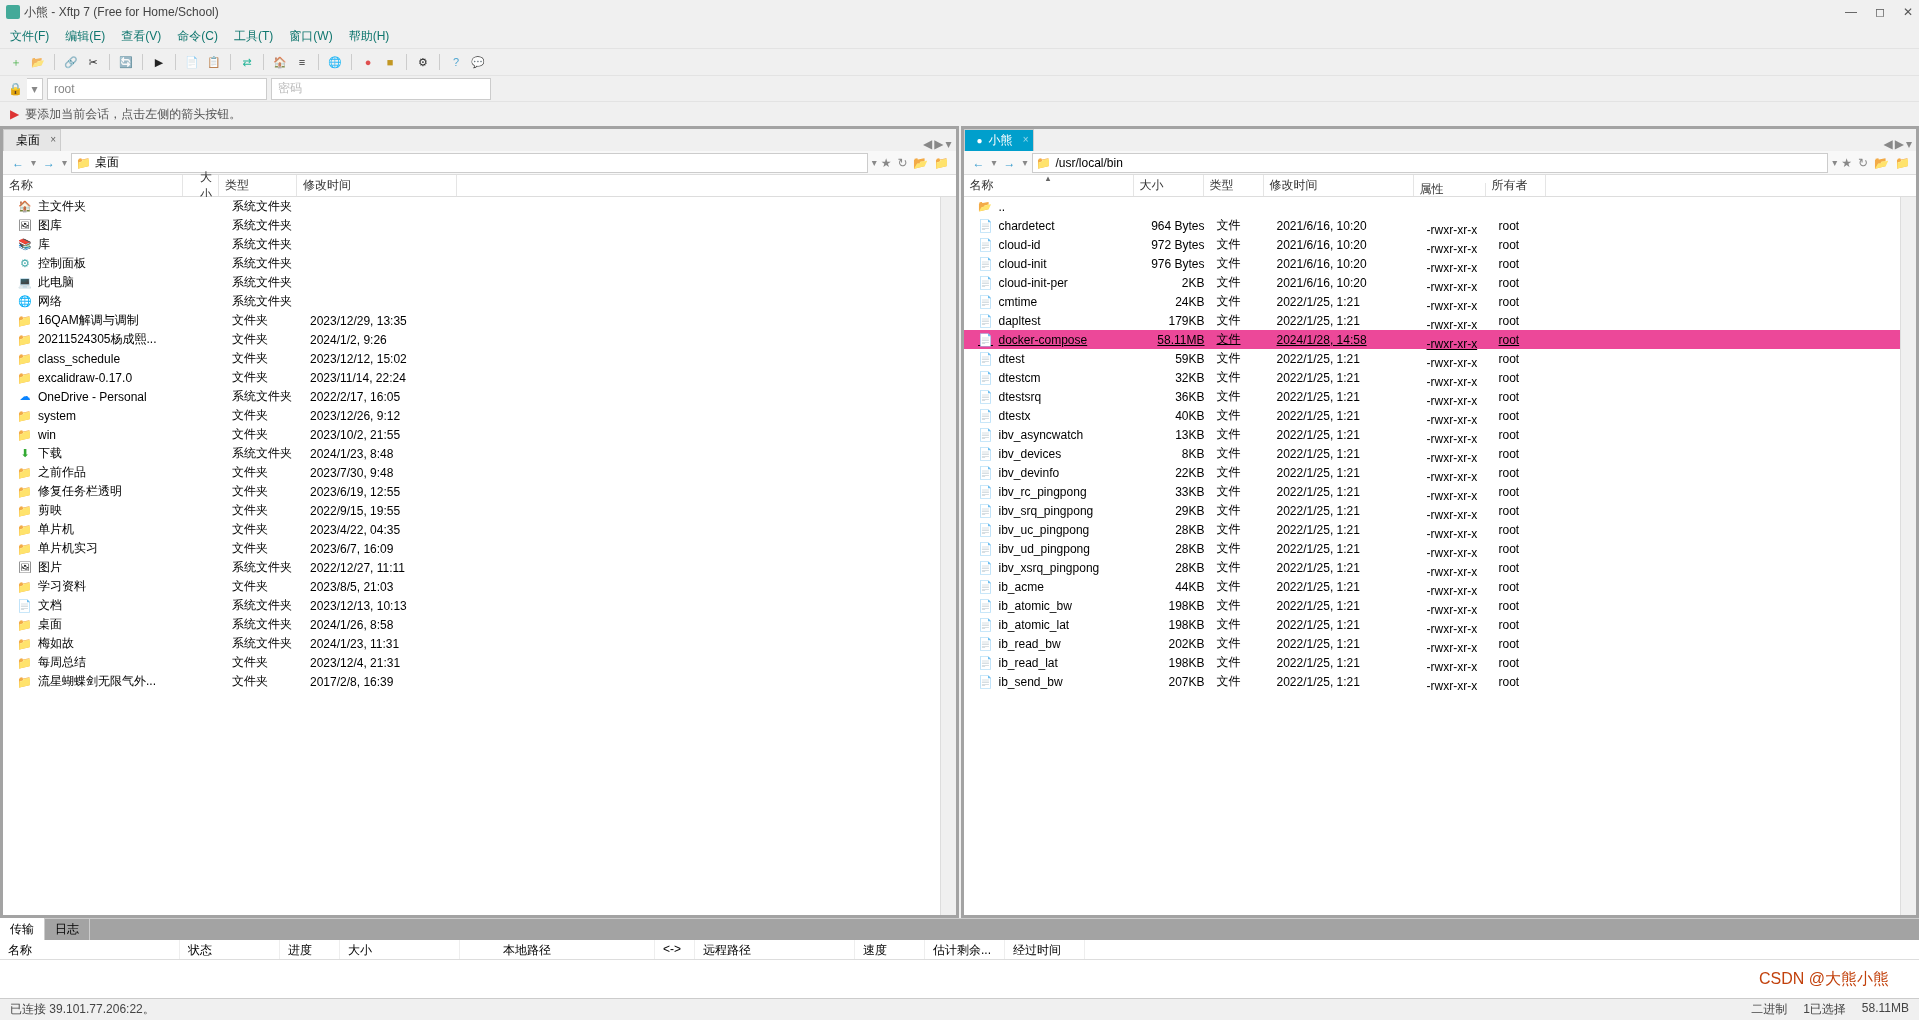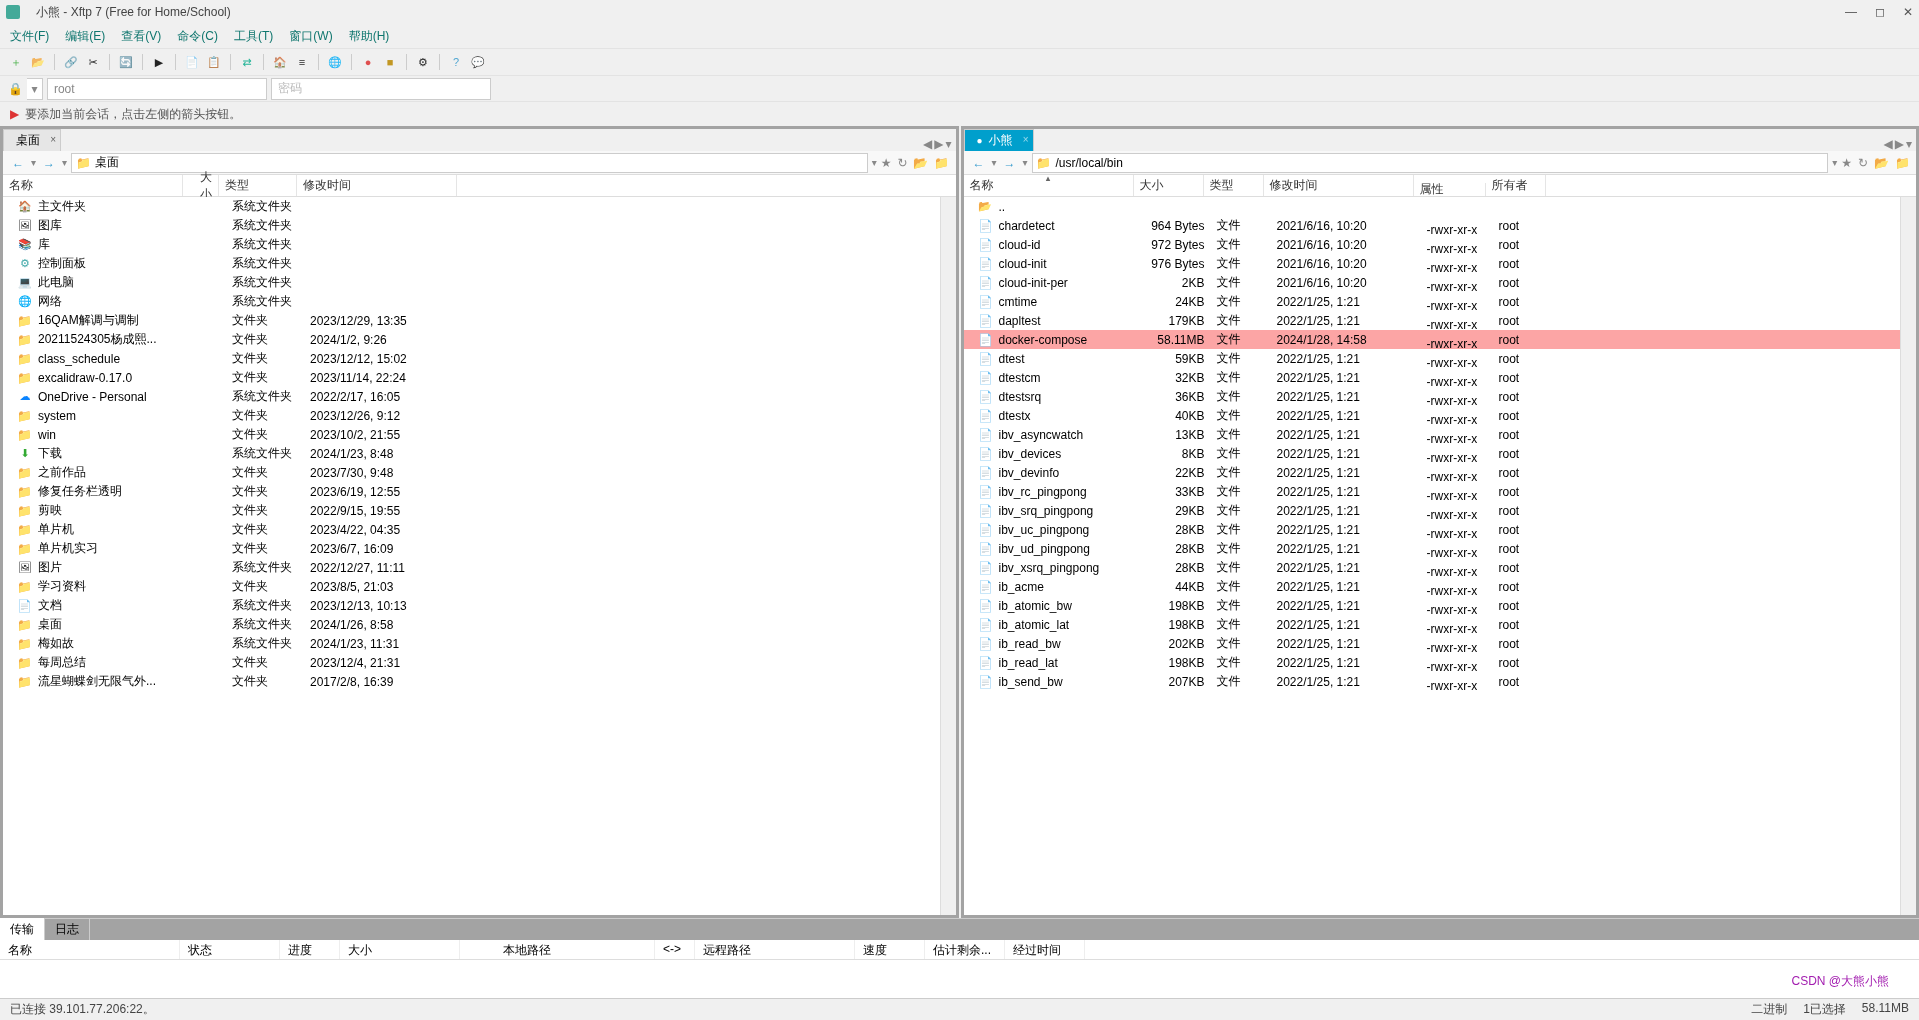--- a/index.html
+++ b/index.html
@@ -1,17 +1,17 @@
 <!DOCTYPE html>
 <html><head>
 <meta charset="utf-8">
 <style>
 * { margin:0; padding:0; box-sizing:border-box; font-family:"Microsoft YaHei","Segoe UI",sans-serif; font-size:12px; }
 body { background:#f0f0f0; width:1919px; height:1020px; overflow:hidden; display:flex; flex-direction:column; }
-.titlebar { height:24px; background:#f0f0f0; display:flex; align-items:center; padding:0 6px; gap:16px; }
+.titlebar { height:24px; background:#f0f0f0; display:flex; align-items:center; padding:0 6px; gap:4px; }
 .titlebar .app-icon { width:14px; height:14px; background:#4a9; border-radius:2px; display:inline-block; }
 .titlebar .title { color:#444; }
 .titlebar .win-controls { margin-left:auto; display:flex; gap:18px; color:#555; }
 .menubar { height:24px; background:#f0f0f0; display:flex; align-items:center; padding:0 10px; gap:16px; }
 .menubar span { color:#0f766e; cursor:default; }
 .toolbar { height:28px; background:#f0f0f0; border-top:1px solid #e3e3e3; border-bottom:1px solid #e3e3e3; display:flex; align-items:center; padding:0 8px; gap:6px; }
 .tbtn { width:16px; height:16px; display:inline-flex; align-items:center; justify-content:center; font-size:11px; opacity:.85; }
 .tsep { width:1px; height:16px; background:#ccc; margin:0 2px; }
 .addressbar { height:26px; background:#f0f0f0; display:flex; align-items:center; padding:2px 8px; gap:4px; border-bottom:1px solid #e3e3e3; }
 .lock-icon { color:#d9a441; }
@@ -32,21 +32,21 @@
 .nav-arrow { width:18px; text-align:center; color:#39c; }
 .chev-small { font-size:10px; color:#888; }
 .folder-icon { color:#f7c948; }
 .path-field { flex:1; height:20px; border:1px solid #ccc; background:#fff; padding:0 4px; display:flex; align-items:center; gap:4px; }
 .pathbar .icons { display:flex; gap:6px; color:#888; }
 .list-header { height:22px; display:flex; background:#fff; border-bottom:1px solid #ddd; }
 .list-header > div { border-right:1px solid #e5e5e5; padding:2px 6px; color:#333; display:flex; align-items:center; position:relative; }
 .sort-ind { position:absolute; left:50%; top:-2px; transform:translateX(-50%); font-size:9px; color:#666; }
 .file-list { flex:1; overflow-y:auto; background:#fff; position:relative; }
 .row { height:19px; display:flex; align-items:center; padding:0 7px; }
-.row.selected { background:#fca5a5; }
+.row.selected { background:#ec4899;text-decoration:underline; }
 .row > div { padding:0 6px; overflow:hidden; white-space:nowrap; text-overflow:ellipsis; }
 .c-icon { width:18px; display:inline-flex; justify-content:center; }
 .fi-folder::before { content:"📁"; font-size:12px; }
 .fi-file::before { content:"📄"; font-size:12px; }
 .fi-home::before { content:"🏠"; font-size:11px; }
 .fi-pic::before { content:"🖼"; font-size:11px; }
 .fi-lib::before { content:"📚"; font-size:11px; }
 .fi-panel::before { content:"⚙"; font-size:11px; color:#4aa; }
 .fi-pc::before { content:"💻"; font-size:11px; }
 .fi-net::before { content:"🌐"; font-size:11px; }
@@ -67,21 +67,21 @@
 .R .col-owner{ width:60px; }
 .scrollbar-stub { position:absolute; right:0; top:0; width:16px; height:100%; background:#f0f0f0; border-left:1px solid #ddd; }
 .bottom-tabs { height:22px; background:#a3a3a3; display:flex; align-items:center; border-top:1px solid #ccc; }
 .btab { padding:3px 10px; border-right:1px solid #ccc; }
 .btab.active { background:#fff; }
 .transfer-header { height:20px; background:#fff; display:flex; border-bottom:1px solid #ddd; }
 .transfer-header > div { border-right:1px solid #eee; padding:2px 8px; }
 .transfer-body { flex:0 0 38px; background:#fff; }
 .statusbar { height:22px; background:#f0f0f0; border-top:1px solid #ccc; display:flex; align-items:center; padding:0 10px; gap:12px; color:#444; }
 .statusbar .right { margin-left:auto; display:flex; gap:16px; }
-.watermark { position:absolute; right:30px; bottom:30px; color:#a21caf; font-size:12px; pointer-events:none; }
+.watermark { position:absolute; right:30px; bottom:30px; color:#c2410c; font-size:16px; pointer-events:none; }
 </style>
 </head>
 <body>
 
 <div class="titlebar">
   <span class="app-icon"></span>
   <span class="title">小熊 - Xftp 7 (Free for Home/School)</span>
   <div class="win-controls">
     <span>—</span>
     <span>◻</span>

